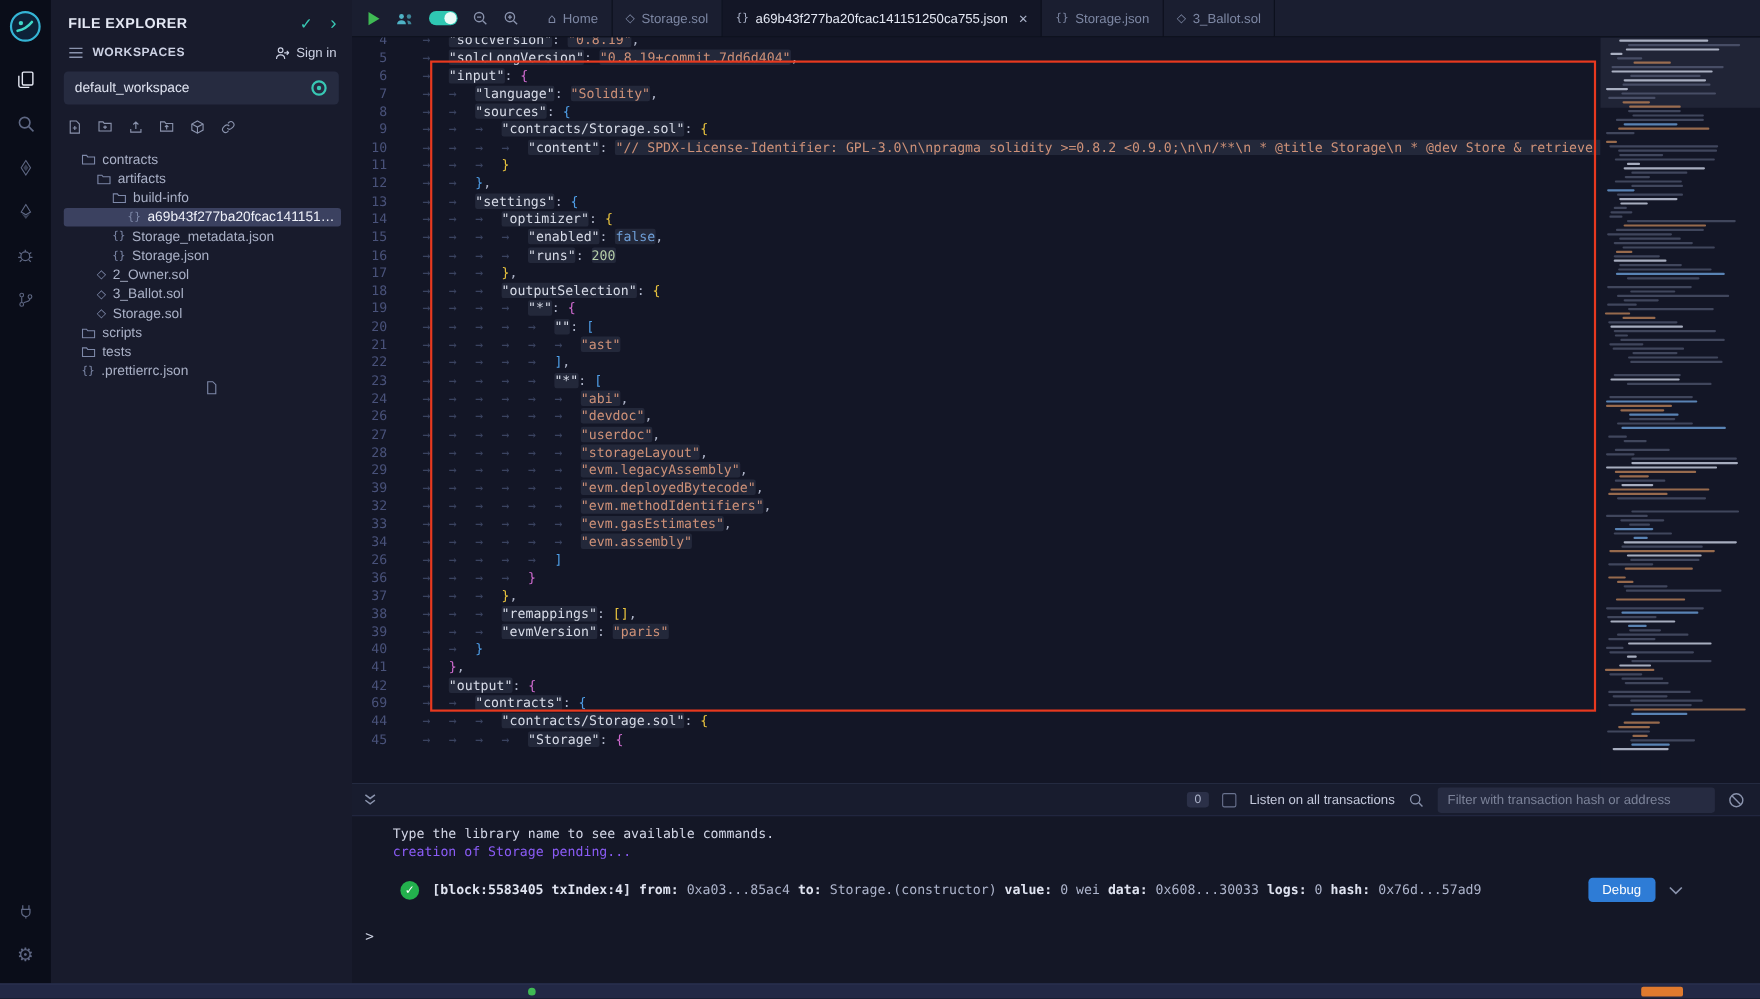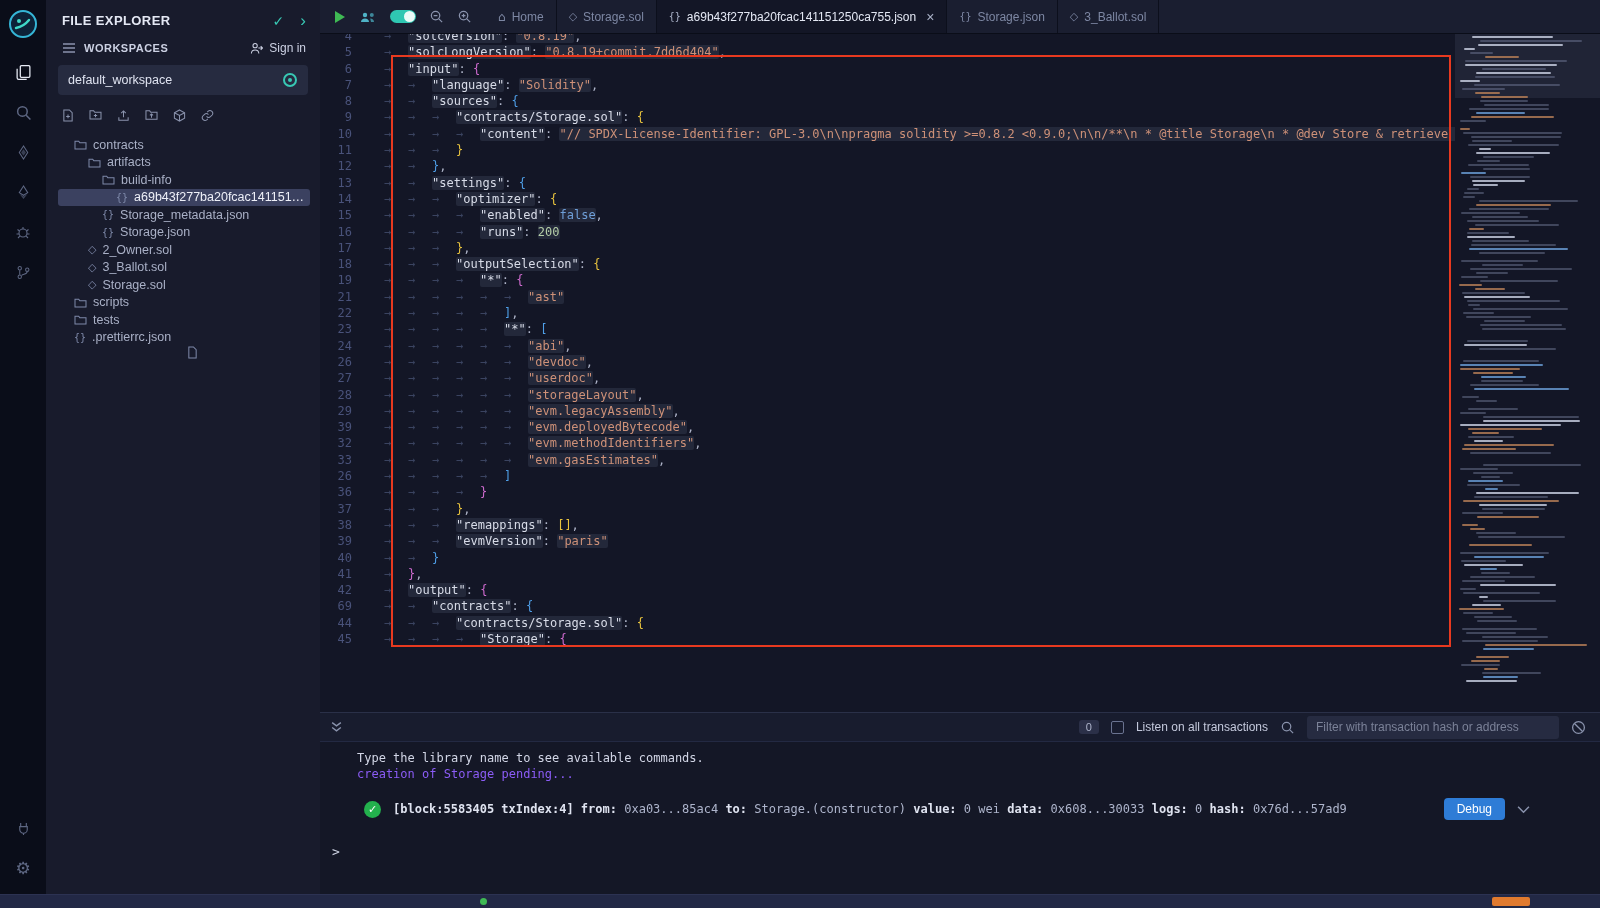--- a/index.html
+++ b/index.html
@@ -359,31 +359,33 @@
         <div class="cl"><span class="ln">10</span><span class="lc"><span class="tk-ws"><i>→</i><i>→</i><i>→</i><i>→</i></span><span class="tk-key">"content"</span><span class="tk-pun">: </span><span class="tk-str">"// SPDX-License-Identifier: GPL-3.0\n\npragma solidity &gt;=0.8.2 &lt;0.9.0;\n\n/**\n * @title Storage\n * @dev Store &amp; retrieve value in a variable\n * @custom:dev-run-script ./scripts/deploy_with_ethers.ts\n */\ncontract Storage {\n\n    uint256 number;\n\n    /**\n     * @dev Store value in variable\n     * @param num value to store\n     */\n    function store(uint256 num) public {\n        number = num;\n    }\n}"</span></span></div>
         <div class="cl"><span class="ln">11</span><span class="lc"><span class="tk-ws"><i>→</i><i>→</i><i>→</i></span><span class="tk-b1">}</span></span></div>
         <div class="cl"><span class="ln">12</span><span class="lc"><span class="tk-ws"><i>→</i><i>→</i></span><span class="tk-b3">}</span><span class="tk-pun">,</span></span></div>
         <div class="cl"><span class="ln">13</span><span class="lc"><span class="tk-ws"><i>→</i><i>→</i></span><span class="tk-key">"settings"</span><span class="tk-pun">: </span><span class="tk-b3">{</span></span></div>
         <div class="cl"><span class="ln">14</span><span class="lc"><span class="tk-ws"><i>→</i><i>→</i><i>→</i></span><span class="tk-key">"optimizer"</span><span class="tk-pun">: </span><span class="tk-b1">{</span></span></div>
         <div class="cl"><span class="ln">15</span><span class="lc"><span class="tk-ws"><i>→</i><i>→</i><i>→</i><i>→</i></span><span class="tk-key">"enabled"</span><span class="tk-pun">: </span><span class="tk-boo">false</span><span class="tk-pun">,</span></span></div>
         <div class="cl"><span class="ln">16</span><span class="lc"><span class="tk-ws"><i>→</i><i>→</i><i>→</i><i>→</i></span><span class="tk-key">"runs"</span><span class="tk-pun">: </span><span class="tk-num">200</span></span></div>
         <div class="cl"><span class="ln">17</span><span class="lc"><span class="tk-ws"><i>→</i><i>→</i><i>→</i></span><span class="tk-b1">}</span><span class="tk-pun">,</span></span></div>
         <div class="cl"><span class="ln">18</span><span class="lc"><span class="tk-ws"><i>→</i><i>→</i><i>→</i></span><span class="tk-key">"outputSelection"</span><span class="tk-pun">: </span><span class="tk-b1">{</span></span></div>
         <div class="cl"><span class="ln">19</span><span class="lc"><span class="tk-ws"><i>→</i><i>→</i><i>→</i><i>→</i></span><span class="tk-key">"*"</span><span class="tk-pun">: </span><span class="tk-b2">{</span></span></div>
+        <div class="cl"><span class="ln">20</span><span class="lc"><span class="tk-ws"><i>→</i><i>→</i><i>→</i><i>→</i><i>→</i></span><span class="tk-key">""</span><span class="tk-pun">: </span><span class="tk-b3">[</span></span></div>
         <div class="cl"><span class="ln">21</span><span class="lc"><span class="tk-ws"><i>→</i><i>→</i><i>→</i><i>→</i><i>→</i><i>→</i></span><span class="tk-str">"ast"</span></span></div>
         <div class="cl"><span class="ln">22</span><span class="lc"><span class="tk-ws"><i>→</i><i>→</i><i>→</i><i>→</i><i>→</i></span><span class="tk-b3">]</span><span class="tk-pun">,</span></span></div>
         <div class="cl"><span class="ln">23</span><span class="lc"><span class="tk-ws"><i>→</i><i>→</i><i>→</i><i>→</i><i>→</i></span><span class="tk-key">"*"</span><span class="tk-pun">: </span><span class="tk-b3">[</span></span></div>
         <div class="cl"><span class="ln">24</span><span class="lc"><span class="tk-ws"><i>→</i><i>→</i><i>→</i><i>→</i><i>→</i><i>→</i></span><span class="tk-str">"abi"</span><span class="tk-pun">,</span></span></div>
         <div class="cl"><span class="ln">26</span><span class="lc"><span class="tk-ws"><i>→</i><i>→</i><i>→</i><i>→</i><i>→</i><i>→</i></span><span class="tk-str">"devdoc"</span><span class="tk-pun">,</span></span></div>
         <div class="cl"><span class="ln">27</span><span class="lc"><span class="tk-ws"><i>→</i><i>→</i><i>→</i><i>→</i><i>→</i><i>→</i></span><span class="tk-str">"userdoc"</span><span class="tk-pun">,</span></span></div>
         <div class="cl"><span class="ln">28</span><span class="lc"><span class="tk-ws"><i>→</i><i>→</i><i>→</i><i>→</i><i>→</i><i>→</i></span><span class="tk-str">"storageLayout"</span><span class="tk-pun">,</span></span></div>
         <div class="cl"><span class="ln">29</span><span class="lc"><span class="tk-ws"><i>→</i><i>→</i><i>→</i><i>→</i><i>→</i><i>→</i></span><span class="tk-str">"evm.legacyAssembly"</span><span class="tk-pun">,</span></span></div>
         <div class="cl"><span class="ln">39</span><span class="lc"><span class="tk-ws"><i>→</i><i>→</i><i>→</i><i>→</i><i>→</i><i>→</i></span><span class="tk-str">"evm.deployedBytecode"</span><span class="tk-pun">,</span></span></div>
         <div class="cl"><span class="ln">32</span><span class="lc"><span class="tk-ws"><i>→</i><i>→</i><i>→</i><i>→</i><i>→</i><i>→</i></span><span class="tk-str">"evm.methodIdentifiers"</span><span class="tk-pun">,</span></span></div>
         <div class="cl"><span class="ln">33</span><span class="lc"><span class="tk-ws"><i>→</i><i>→</i><i>→</i><i>→</i><i>→</i><i>→</i></span><span class="tk-str">"evm.gasEstimates"</span><span class="tk-pun">,</span></span></div>
+        <div class="cl"><span class="ln">34</span><span class="lc"><span class="tk-ws"><i>→</i><i>→</i><i>→</i><i>→</i><i>→</i><i>→</i></span><span class="tk-str">"evm.assembly"</span></span></div>
         <div class="cl"><span class="ln">26</span><span class="lc"><span class="tk-ws"><i>→</i><i>→</i><i>→</i><i>→</i><i>→</i></span><span class="tk-b3">]</span></span></div>
         <div class="cl"><span class="ln">36</span><span class="lc"><span class="tk-ws"><i>→</i><i>→</i><i>→</i><i>→</i></span><span class="tk-b2">}</span></span></div>
         <div class="cl"><span class="ln">37</span><span class="lc"><span class="tk-ws"><i>→</i><i>→</i><i>→</i></span><span class="tk-b1">}</span><span class="tk-pun">,</span></span></div>
         <div class="cl"><span class="ln">38</span><span class="lc"><span class="tk-ws"><i>→</i><i>→</i><i>→</i></span><span class="tk-key">"remappings"</span><span class="tk-pun">: </span><span class="tk-b1">[]</span><span class="tk-pun">,</span></span></div>
         <div class="cl"><span class="ln">39</span><span class="lc"><span class="tk-ws"><i>→</i><i>→</i><i>→</i></span><span class="tk-key">"evmVersion"</span><span class="tk-pun">: </span><span class="tk-str">"paris"</span></span></div>
         <div class="cl"><span class="ln">40</span><span class="lc"><span class="tk-ws"><i>→</i><i>→</i></span><span class="tk-b3">}</span></span></div>
         <div class="cl"><span class="ln">41</span><span class="lc"><span class="tk-ws"><i>→</i></span><span class="tk-b2">}</span><span class="tk-pun">,</span></span></div>
         <div class="cl"><span class="ln">42</span><span class="lc"><span class="tk-ws"><i>→</i></span><span class="tk-key">"output"</span><span class="tk-pun">: </span><span class="tk-b2">{</span></span></div>
         <div class="cl"><span class="ln">69</span><span class="lc"><span class="tk-ws"><i>→</i><i>→</i></span><span class="tk-key">"contracts"</span><span class="tk-pun">: </span><span class="tk-b3">{</span></span></div>
         <div class="cl"><span class="ln">44</span><span class="lc"><span class="tk-ws"><i>→</i><i>→</i><i>→</i></span><span class="tk-key">"contracts/Storage.sol"</span><span class="tk-pun">: </span><span class="tk-b1">{</span></span></div>

